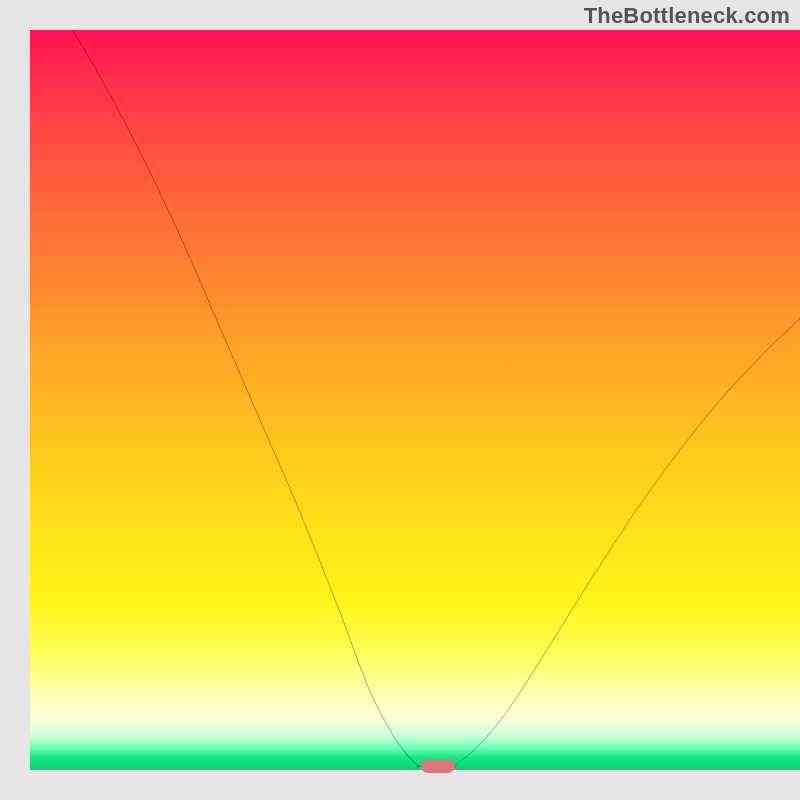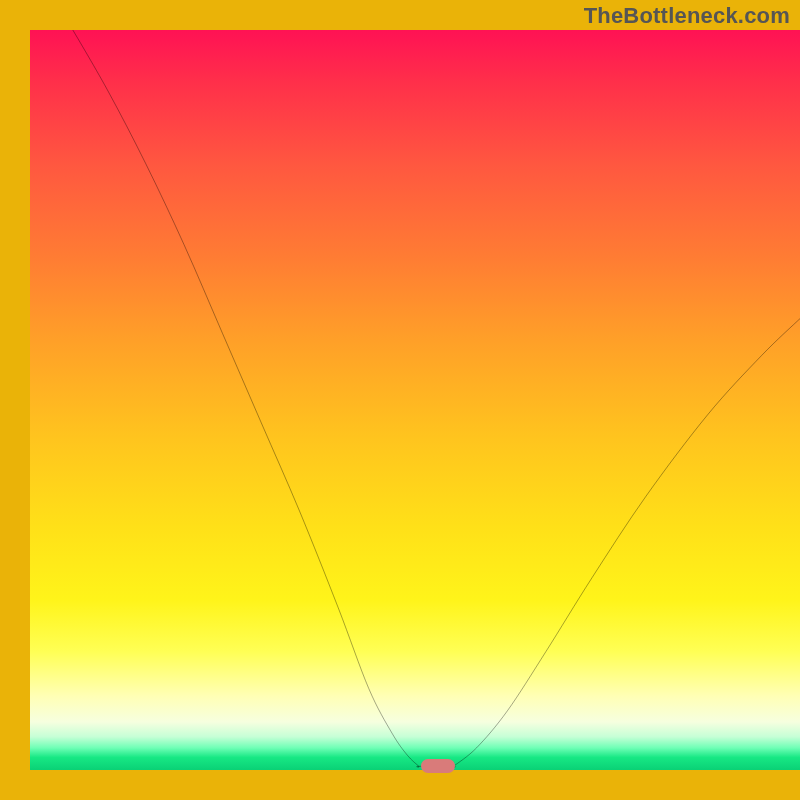--- a/index.html
+++ b/index.html
@@ -8,21 +8,21 @@
     width: 800px;
     height: 800px;
     background: #000;
     font-family: Arial, Helvetica, sans-serif;
     overflow: hidden;
   }
   .frame {
     position: relative;
     width: 800px;
     height: 800px;
-    background: #eab308;
+    background: #e5e5e5;
   }
   .watermark {
     position: absolute;
     top: 3px;
     right: 10px;
     color: #555;
     font-size: 22px;
     font-weight: 600;
     letter-spacing: 0.2px;
     z-index: 20;

